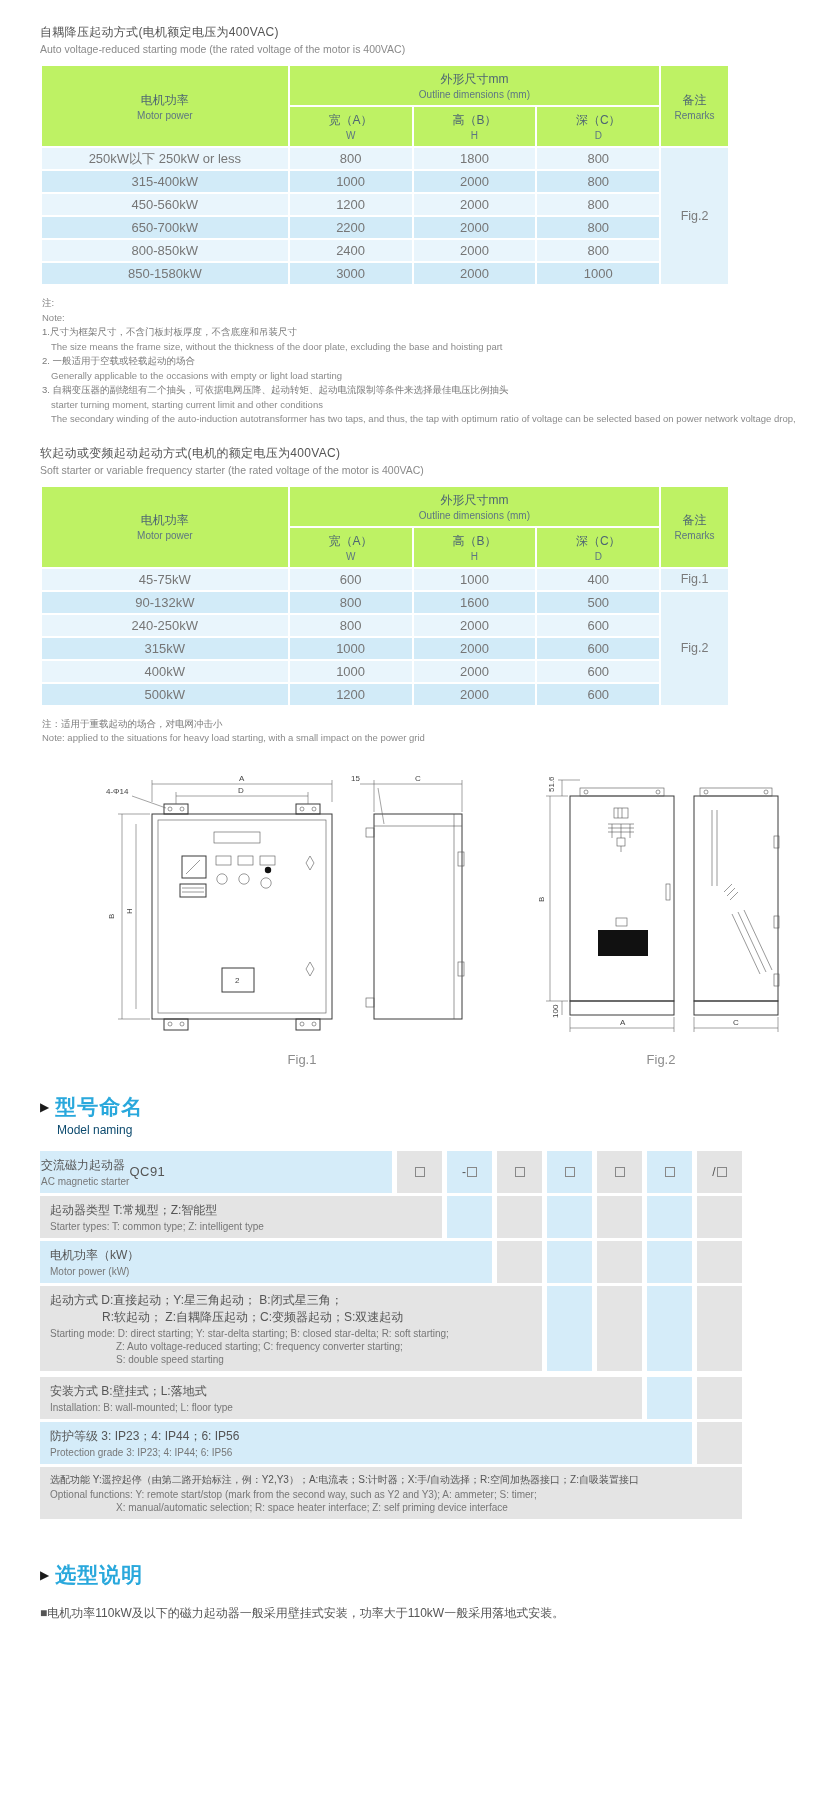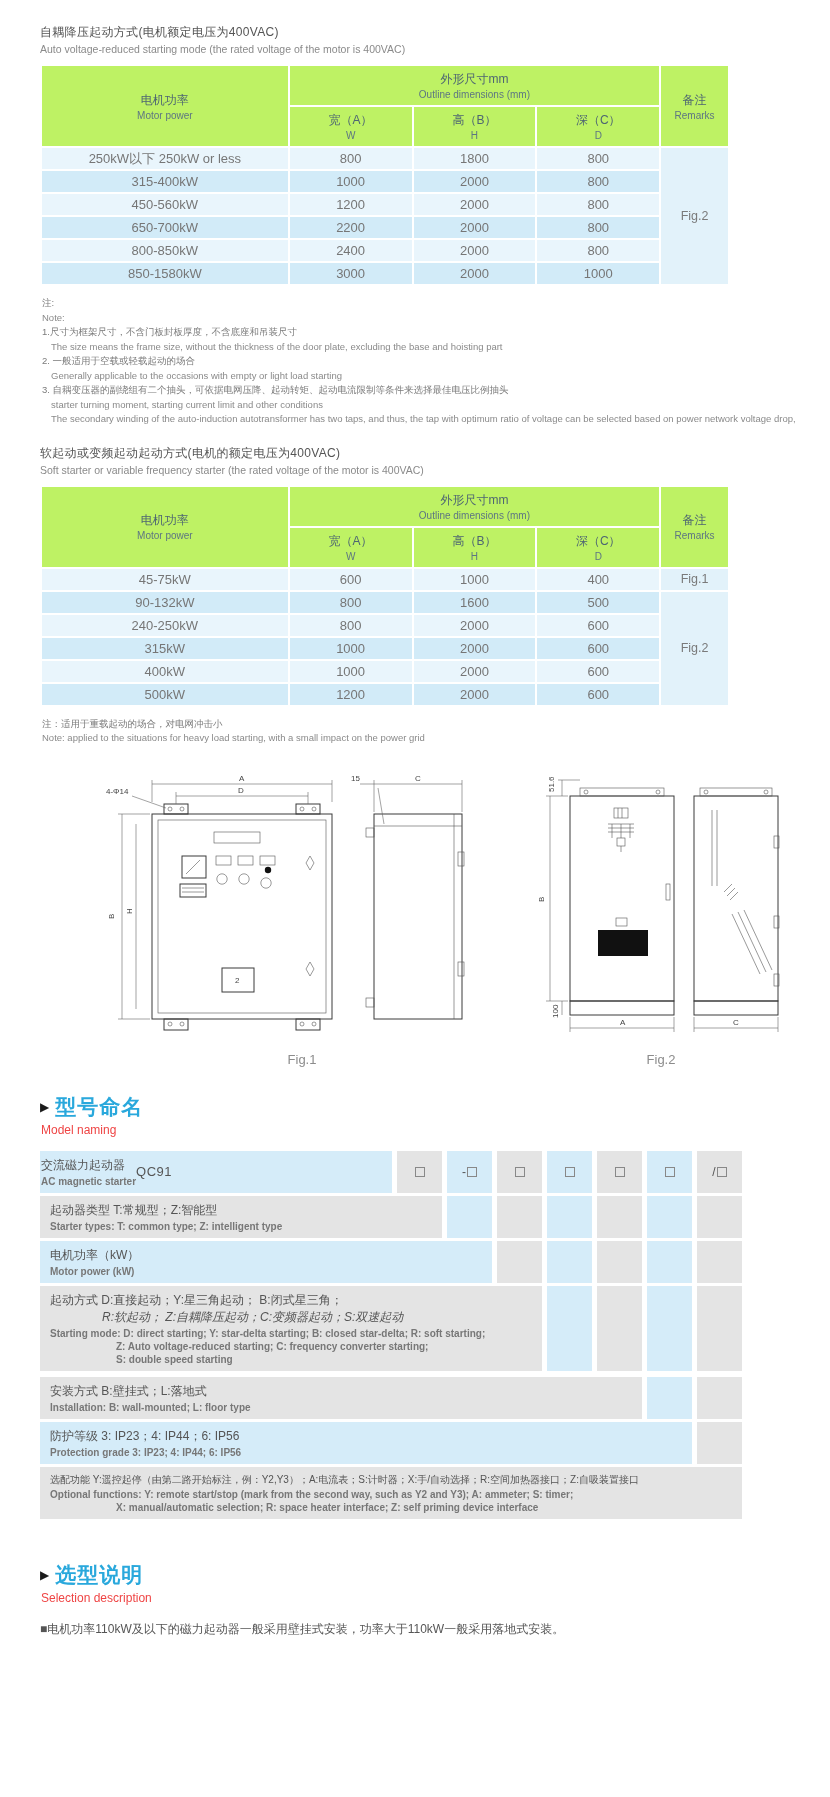--- a/index.html
+++ b/index.html
@@ -41,38 +41,38 @@
   svg .thin { stroke:#555; stroke-width:.6; fill:none; }
   svg .dim { stroke:#666; stroke-width:.6; fill:none; }
   svg text { font-family:"Liberation Sans",sans-serif; font-size:8px; fill:#444; }
   svg .blk { fill:#111; stroke:none; }
 
   
   .sec-head { margin-top:26px; }
   .sec-head .row { display:flex; align-items:center; }
   .sec-head .tri { color:#1a1a1a; font-size:12px; margin-right:6px; }
   .sec-head .t-zh { color:#29a8dc; font-size:21px; font-weight:bold; letter-spacing:1px; }
-  .sec-head .t-en { color:#ef4444; font-size:12px; margin:2px 0 0 1px; }
+  .sec-head .t-en { color:#0c4a6e; font-size:12px; margin:2px 0 0 17px; }
 
   
   .mn-grid { display:grid; grid-template-columns:352px repeat(7,45px); column-gap:5px; row-gap:3px; width:707px; margin-top:14px; }
   .bg-gray { background:#e4e4e4; }
   .bg-blue { background:#d5ecf9; }
   .mn-top { display:flex; align-items:center; padding:5px 1px; min-height:42px; }
   .mn-prefix { font-size:13px; color:#555; letter-spacing:.5px; }
   .mn-box { display:flex; align-items:center; justify-content:center; min-height:42px; font-size:12px; color:#555; }
   .sq { width:10px; height:10px; border:1px solid #888; display:inline-block; background:transparent; }
   .mn-pre { margin-right:1px; }
   .mn-bar { padding:6px 10px; }
   .span2{grid-column:1/span 2}.span3{grid-column:1/span 3}.span4{grid-column:1/span 4}
   .span5{grid-column:1/span 5}.span6{grid-column:1/span 6}.span7{grid-column:1/span 7}.span8{grid-column:1/span 8}
   .mn-zh { font-size:12px; color:#555; }
-  .mn-en { font-size:10px; color:#777; margin-top:2px;font-weight:bold; }
+  .mn-en { font-size:10px; color:#777; margin-top:2px; }
   .mn-en.ind2 { padding-left:66px; }
-  .mn-zh.ind1 { padding-left:52px;font-style:italic; }
+  .mn-zh.ind1 { padding-left:52px; }
 
   
   .sel-body { margin-top:14px; font-size:12px; color:#666; line-height:1.7; width:740px; }
   .sel-body .p-zh { color:#555; }
 </style>
 </head>
 <body>
 
 <div>
   <div class="zh-title">自耦降压起动方式(电机额定电压为400VAC)</div>
@@ -510,19 +510,18 @@
     <div class="mn-en">Optional functions: Y: remote start/stop (mark from the second way, such as Y2 and Y3); A: ammeter; S: timer;</div>
     <div class="mn-en ind2">X: manual/automatic selection; R: space heater interface; Z: self priming device interface</div>
   </div>
 </div>
 
 <div class="sec-head" style="margin-top:42px">
   <div class="row">
     <span class="tri">▶</span>
     <span class="t-zh">选型说明</span>
   </div>
-  <div class="t-en">Selection description</div>
 </div>
 
 <div class="sel-body">
   <div class="p-zh">■电机功率110kW及以下的磁力起动器一般采用壁挂式安装，功率大于110kW一般采用落地式安装。</div>
 
 </div>
 
 </body></html>

